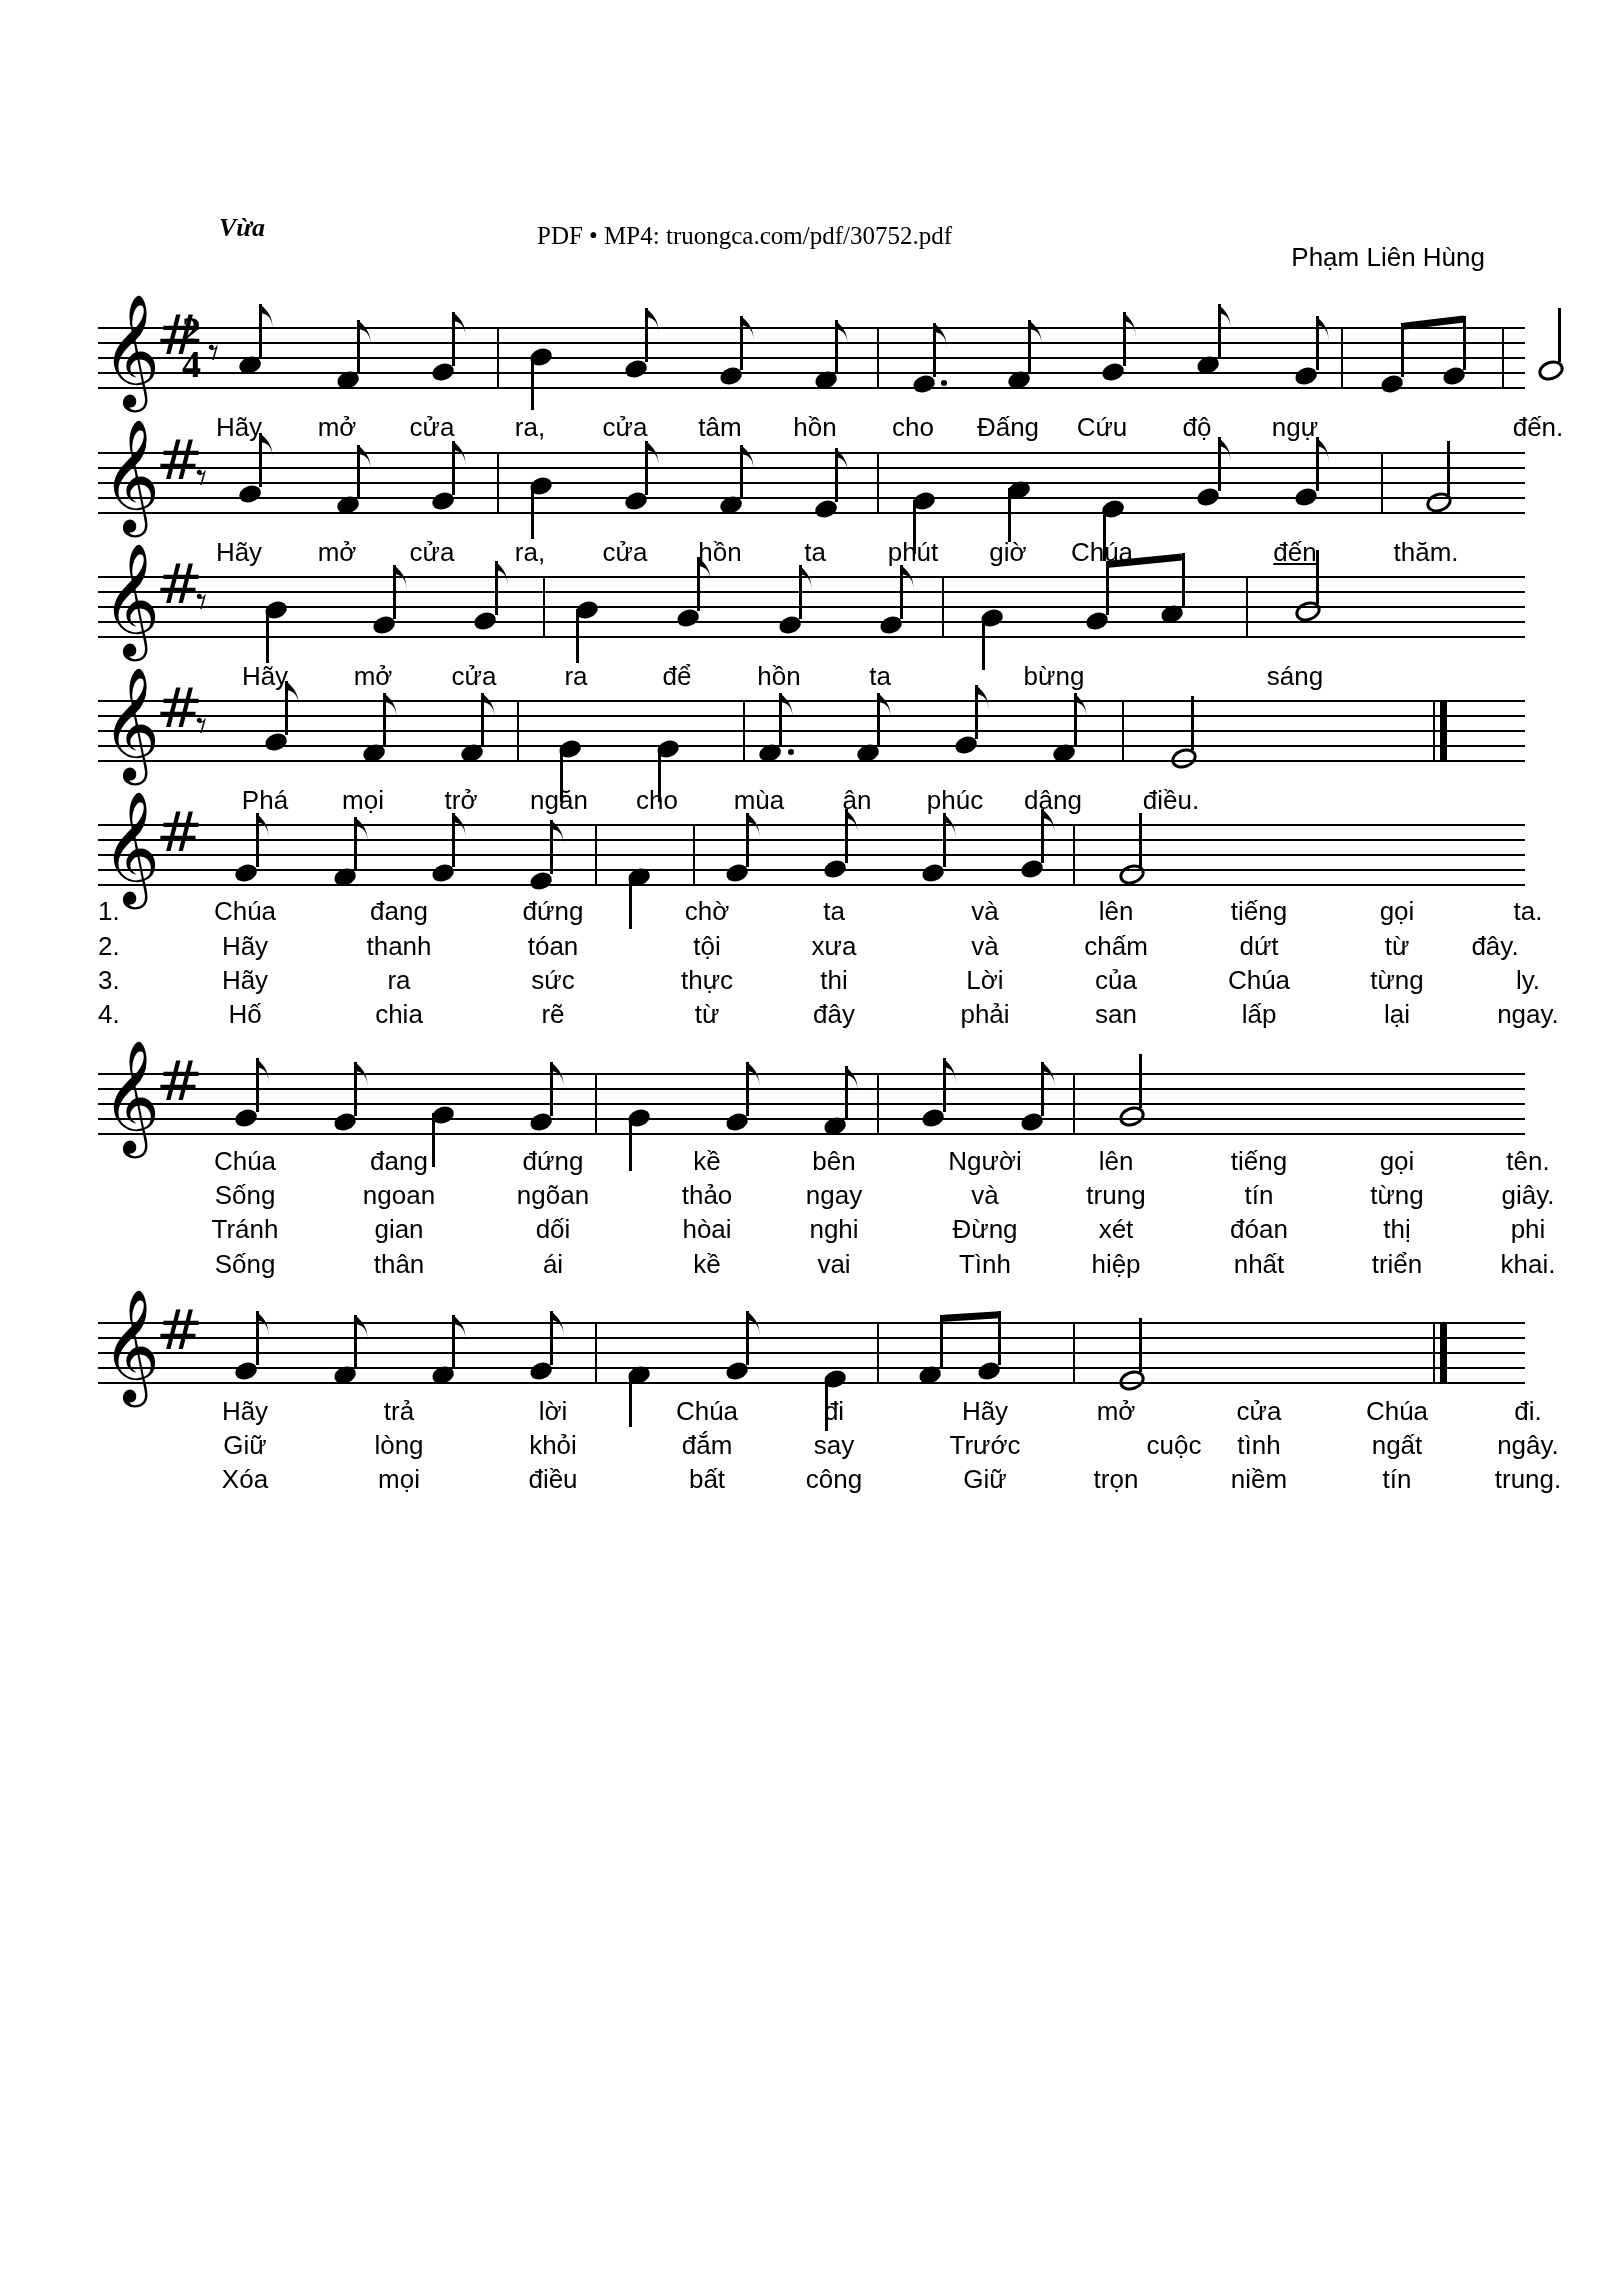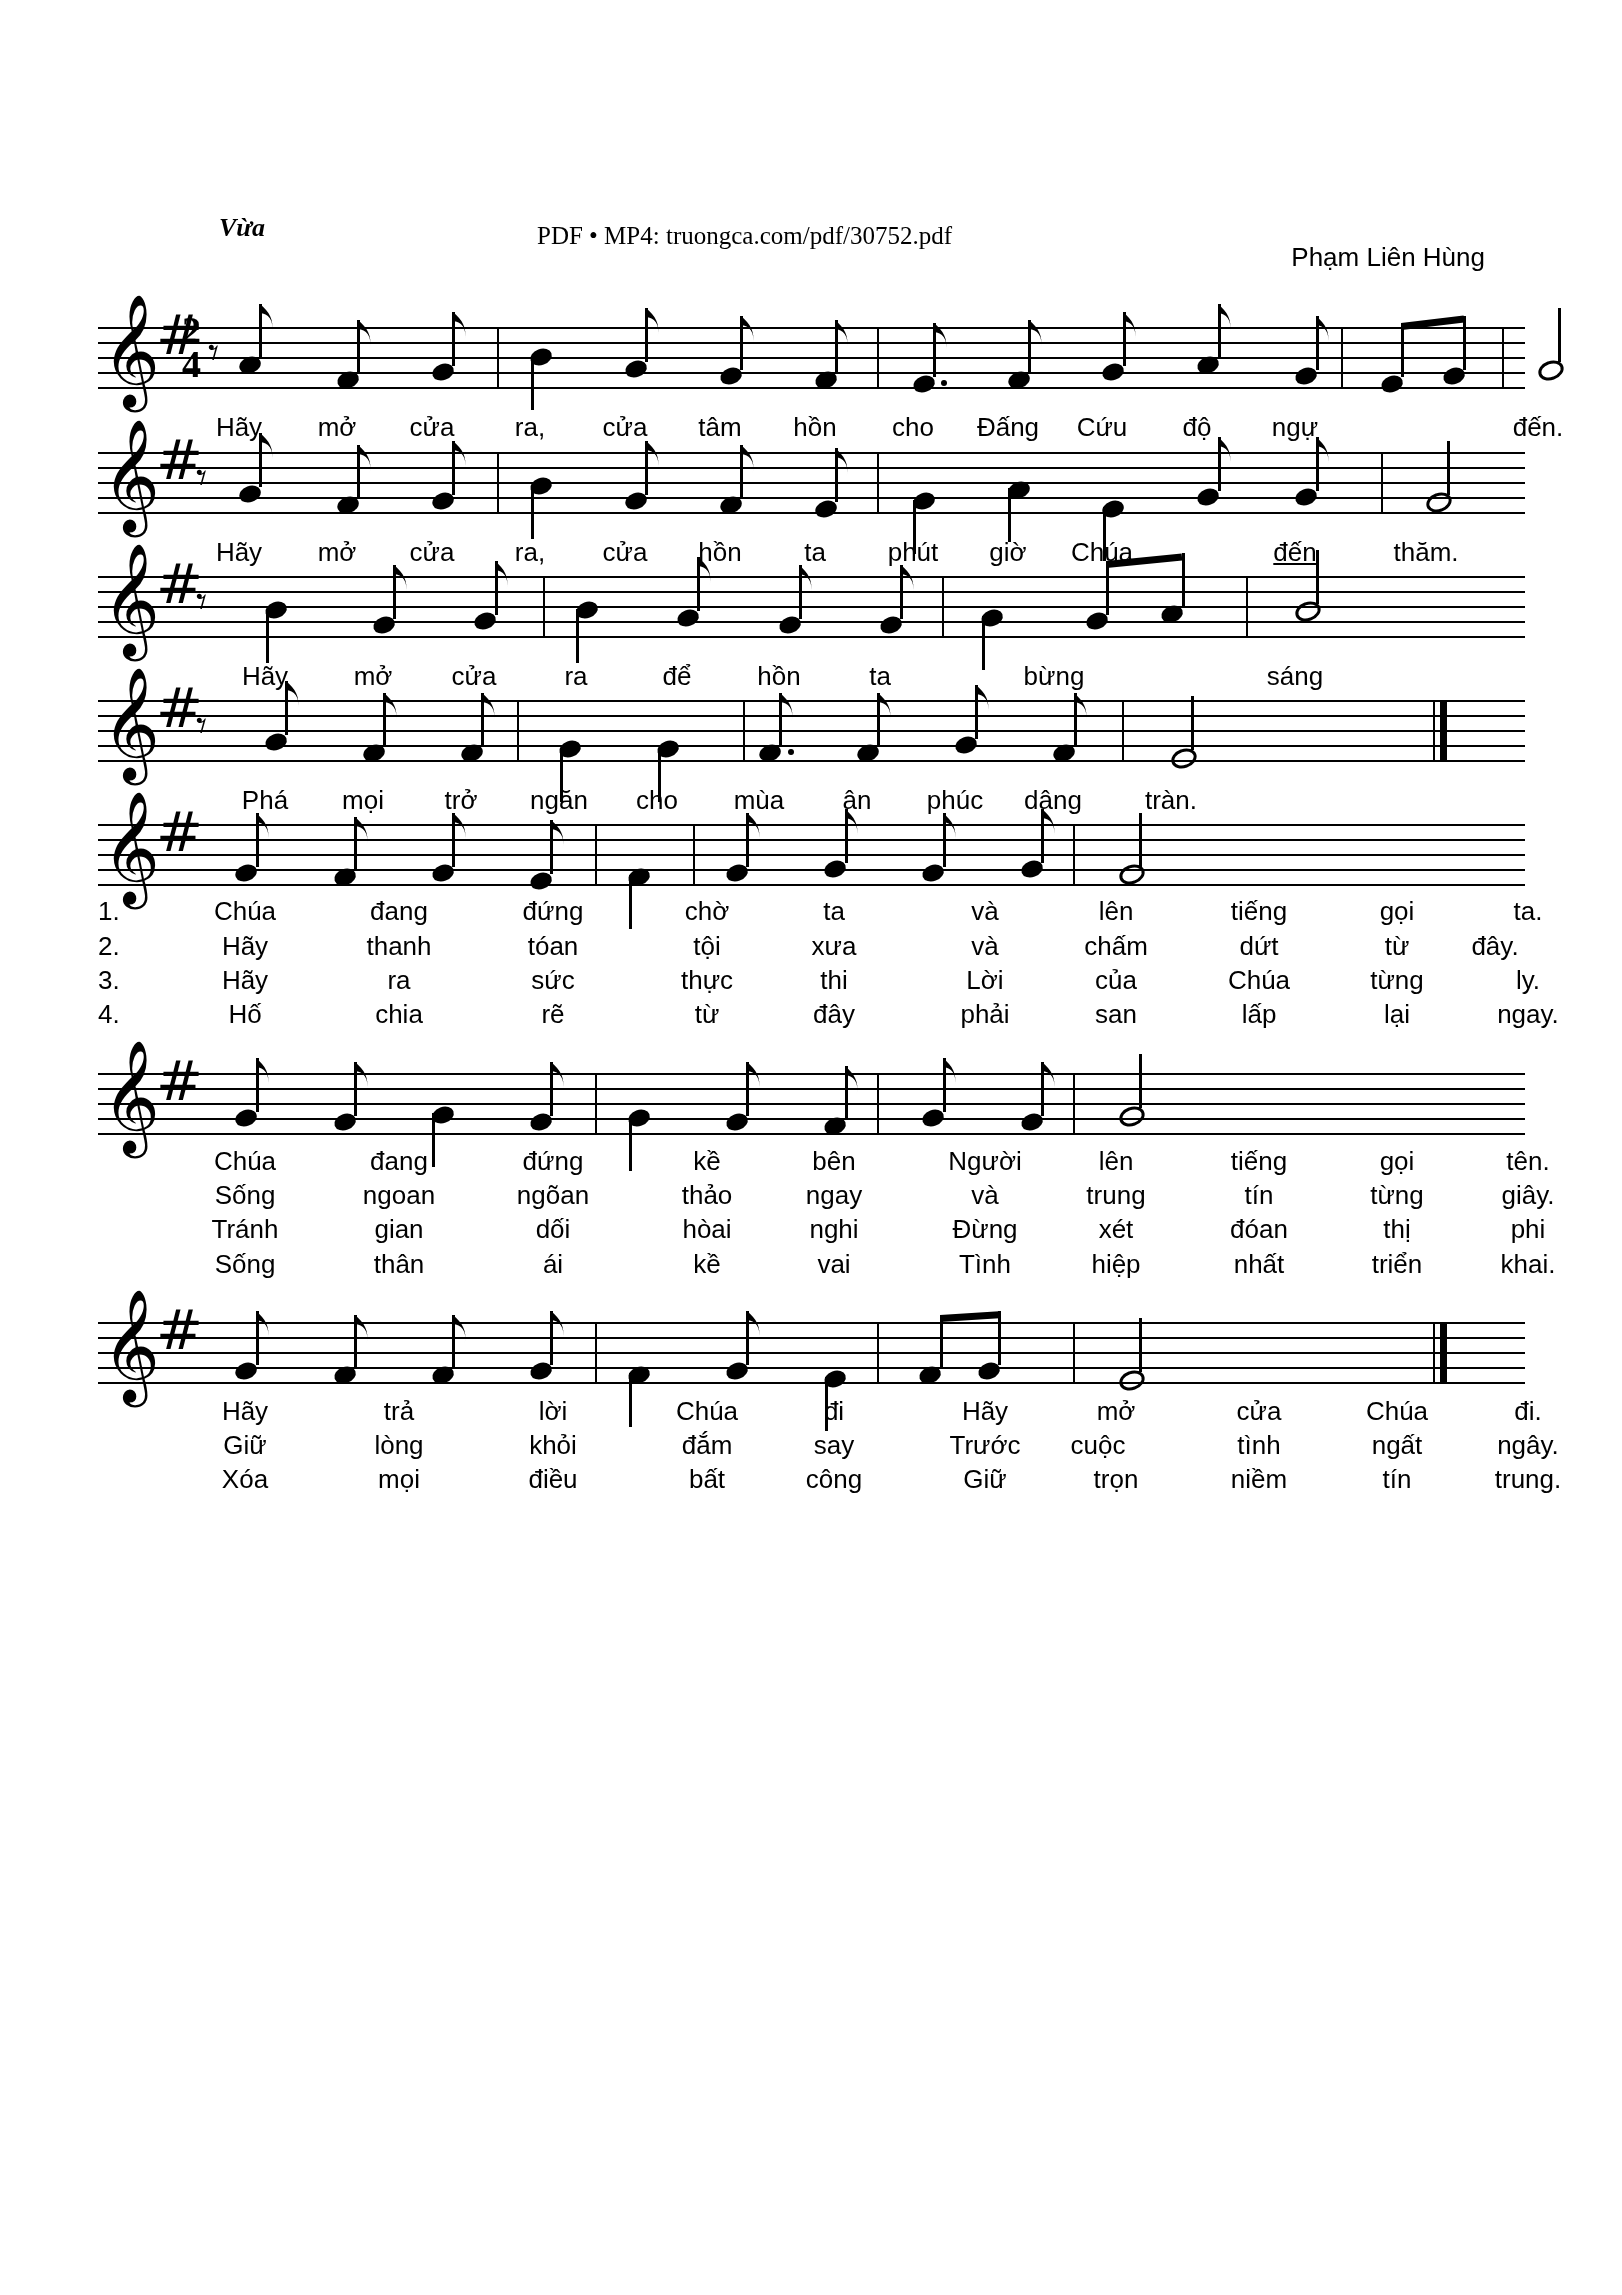--- a/index.html
+++ b/index.html
@@ -638,21 +638,21 @@
     <div class="lyricline" style="top: 785px;">
       <div class="lyr" style="left: 167px;">Phá</div>
       <div class="lyr" style="left: 265px;">mọi</div>
       <div class="lyr" style="left: 363px;">trở</div>
       <div class="lyr" style="left: 461px;">ngăn</div>
       <div class="lyr" style="left: 559px;">cho</div>
       <div class="lyr" style="left: 661px;">mùa</div>
       <div class="lyr" style="left: 759px;">ân</div>
       <div class="lyr" style="left: 857px;">phúc</div>
       <div class="lyr" style="left: 955px;">dâng</div>
-      <div class="lyr" style="left: 1073px;">tràn.</div>
+      <div class="lyr" style="left: 1073px;">điều.</div>
     </div>
     <div class="lyricline" style="top: 896px;">
       <div class="vnum" style="left: 0px;">1.</div>
       <div class="lyr" style="left: 147px;">Chúa</div>
       <div class="lyr" style="left: 301px;">đang</div>
       <div class="lyr" style="left: 455px;">đứng</div>
       <div class="lyr" style="left: 609px;">chờ</div>
       <div class="lyr" style="left: 736px;">ta</div>
       <div class="lyr" style="left: 887px;">và</div>
       <div class="lyr" style="left: 1018px;">lên</div>
@@ -759,21 +759,21 @@
       <div class="lyr" style="left: 1299px;">Chúa</div>
       <div class="lyr" style="left: 1430px;">đi.</div>
     </div>
     <div class="lyricline" style="top: 1430px;">
       <div class="lyr" style="left: 147px;">Giữ</div>
       <div class="lyr" style="left: 301px;">lòng</div>
       <div class="lyr" style="left: 455px;">khỏi</div>
       <div class="lyr" style="left: 609px;">đắm</div>
       <div class="lyr" style="left: 736px;">say</div>
       <div class="lyr" style="left: 887px;">Trước</div>
-      <div class="lyr" style="left: 1000px; text-align: center;">cuộc</div>
+      <div class="lyr" style="left: 1076px; text-align: center;">cuộc</div>
       <div class="lyr" style="left: 1161px;">tình</div>
       <div class="lyr" style="left: 1299px;">ngất</div>
       <div class="lyr" style="left: 1430px;">ngây.</div>
     </div>
     <div class="lyricline" style="top: 1464px;">
       <div class="lyr" style="left: 147px;">Xóa</div>
       <div class="lyr" style="left: 301px;">mọi</div>
       <div class="lyr" style="left: 455px;">điều</div>
       <div class="lyr" style="left: 609px;">bất</div>
       <div class="lyr" style="left: 736px;">công</div>

